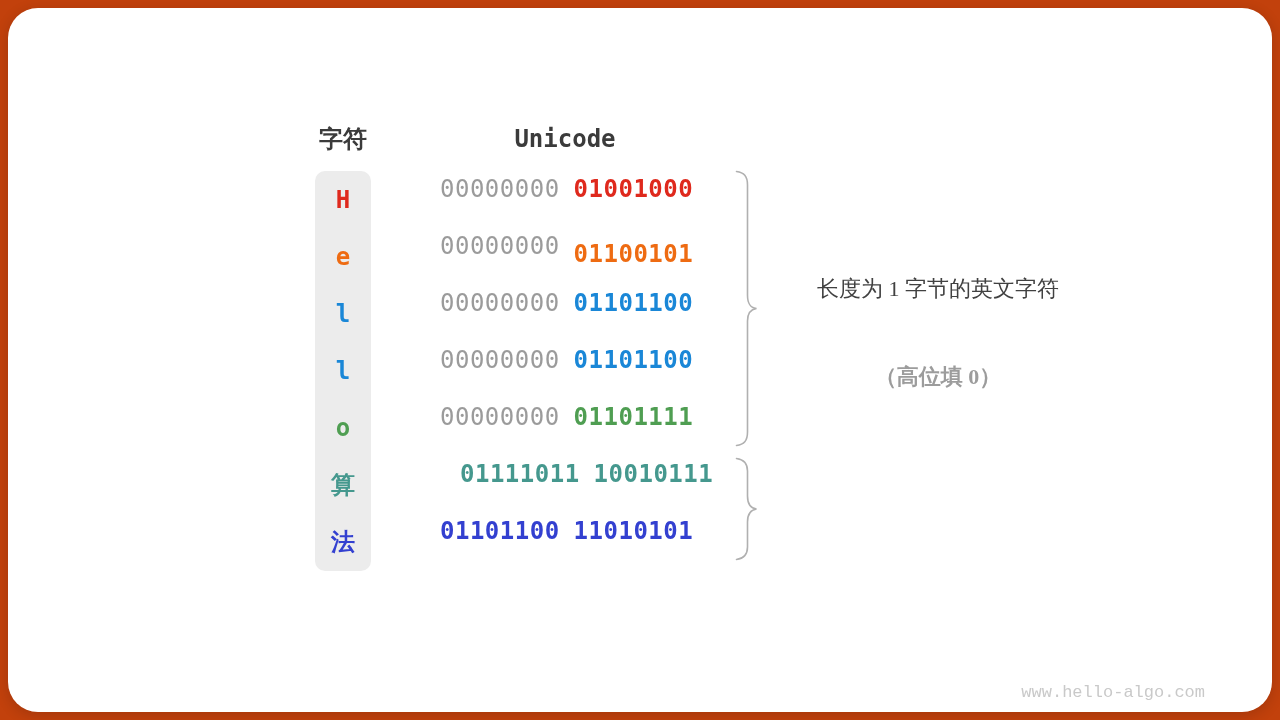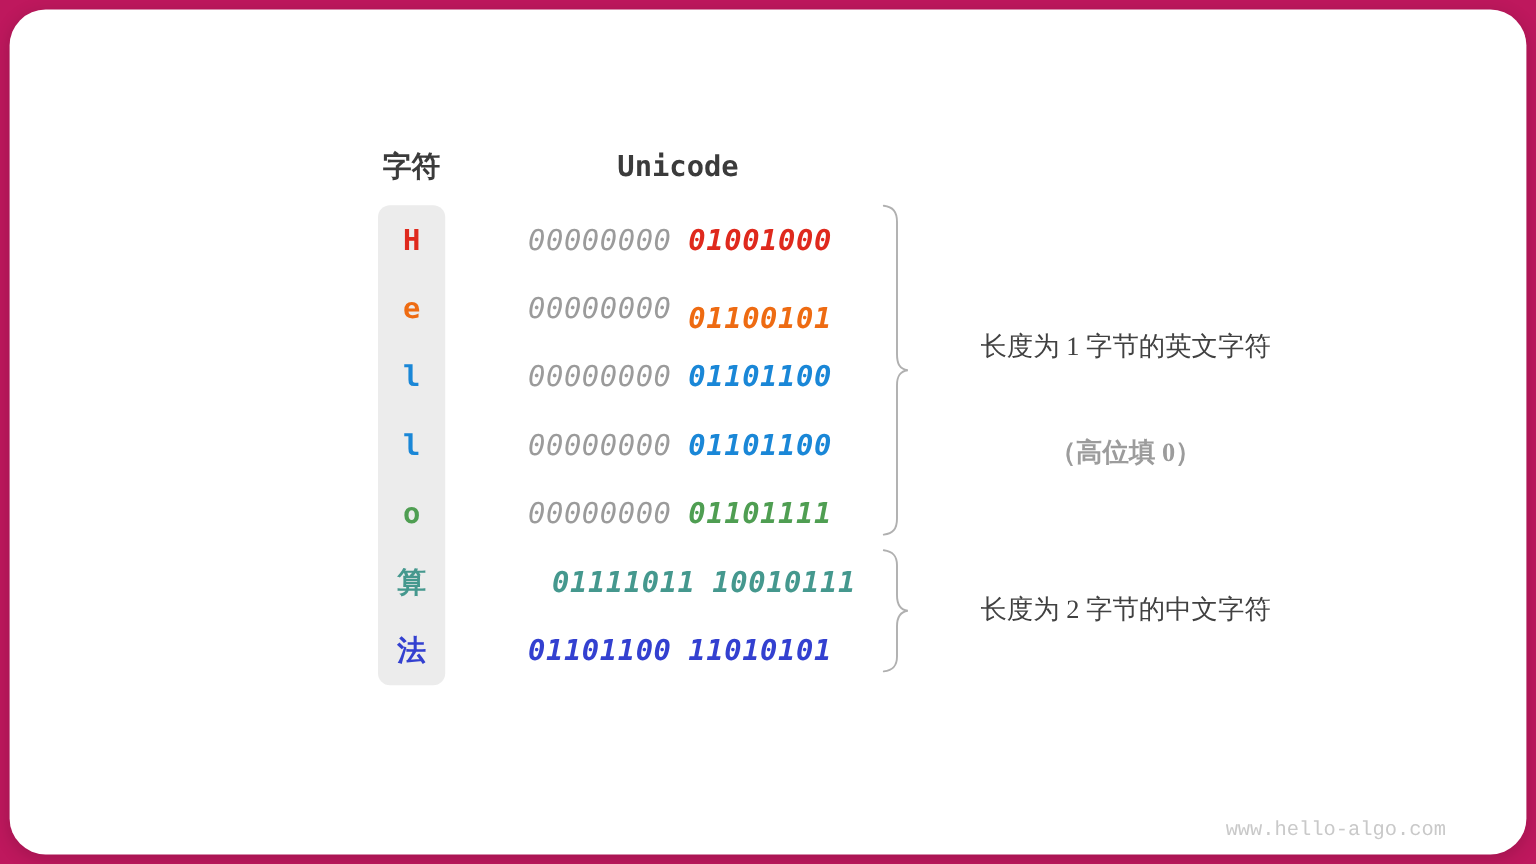--- a/index.html
+++ b/index.html
@@ -5,21 +5,21 @@
   html, body {
     margin: 0;
     padding: 0;
     background: #ffffff;
     font-family: "DejaVu Sans", "Liberation Sans", sans-serif;
   }
   .stage {
     position: relative;
     width: 1280px;
     height: 720px;
-    background: #be185d;
+    background: #c2410c;
     overflow: hidden;
   }
   .card {
     position: absolute;
     left: 8px;
     top: 8px;
     width: 1264px;
     height: 704px;
     background: #ffffff;
     border-radius: 30px;
@@ -63,26 +63,25 @@
     display: flex;
     align-items: center;
     justify-content: center;
     font-family: "DejaVu Sans Mono", "Liberation Mono", monospace;
     font-size: 24px;
     font-weight: 700;
   }
   .uni-col {
     position: absolute;
     left: 432px;
-    top: 163px;
+    top: 152px;
     width: 260px;
     height: 400px;
     display: flex;
     flex-direction: column;
-    font-style: italic;
   }
   .binary-row {
     flex: 1;
     display: flex;
     align-items: center;
     gap: 14px;
     font-family: "DejaVu Sans Mono", "Liberation Mono", monospace;
     font-size: 24px;
     letter-spacing: 0.5px;
   }
@@ -179,17 +178,16 @@
       <path d="M 728.5 450.5 C 736 451.5 739.5 455 739.5 463
                L 739.5 488 C 739.5 495 741.5 500 748.5 501
                C 741.5 502 739.5 507 739.5 514
                L 739.5 539 C 739.5 547 736 550.5 728.5 551.5" fill="none" stroke="#b0b0b0" stroke-width="1.6" stroke-linecap="round"></path>
     </svg>
 
     <div class="anno" style="top: 266px;">长度为 1 字节的英文字符</div>
 
     <div class="anno muted" style="top: 306px;">（高位填 0）</div>
 
-    <div class="anno" style="top: 485px;">长度为 2 字节的中文字符</div>
 
     <div class="watermark">www.hello-algo.com</div>
   </div>
 </div>
 
 </body></html>

